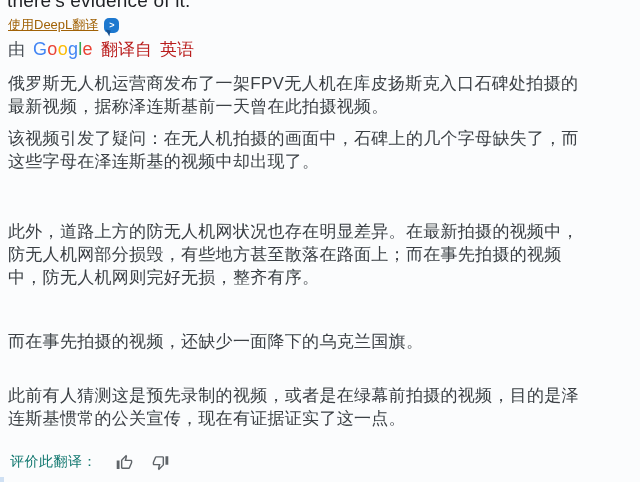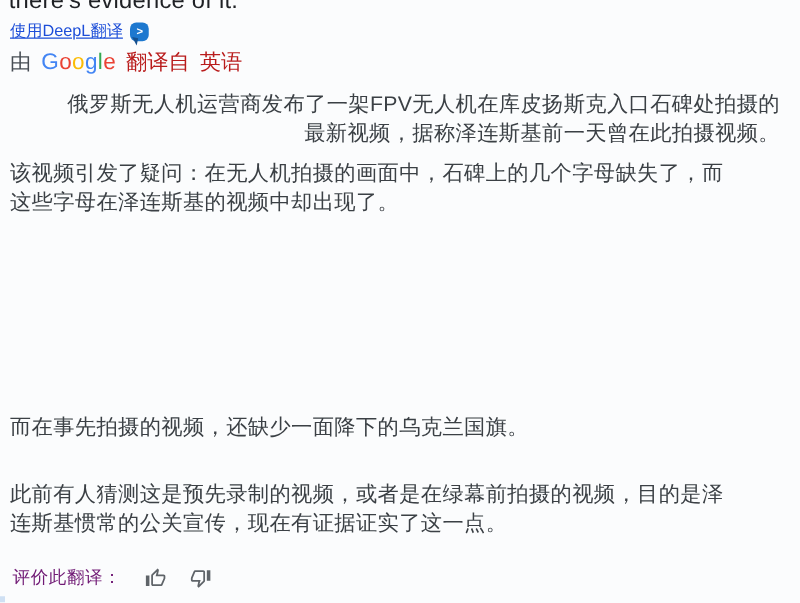--- a/index.html
+++ b/index.html
@@ -14,21 +14,21 @@
   
   .clip-top{position:absolute;top:0;left:0;width:640px;height:11px;overflow:hidden;}
   .clip-top .src{
     position:absolute;top:-10px;left:7px;
     font-size:19px;color:#1f2125;letter-spacing:.2px;white-space:nowrap;
   }
 
   
   .deepl-row{position:absolute;top:16px;left:8px;display:flex;align-items:center;gap:6px;}
   .deepl-link{
-    font-size:13px;color:#1d4ed8;text-decoration:underline;cursor:pointer;
+    font-size:13px;color:#a16207;text-decoration:underline;cursor:pointer;
   }
   .deepl-badge{
     position:relative;width:15px;height:15px;border-radius:5px;
     background:#1d78cf;display:flex;align-items:center;justify-content:center;
   }
   .deepl-badge::after{
     content:"";position:absolute;left:1px;bottom:-3px;
     width:0;height:0;border-left:5px solid transparent;border-right:0 solid transparent;
     border-top:6px solid #15508f;transform:rotate(12deg);
   }
@@ -40,25 +40,25 @@
   .google-logo{font-size:18px;letter-spacing:.3px;}
   .g-blue{color:#4285F4;} .g-red{color:#EA4335;} .g-yellow{color:#FBBC05;} .g-green{color:#34A853;}
   .attr-suffix,.attr-lang{color:#b91c1c;}
 
   
   .para{
     position:absolute;left:8px;width:616px;
     font-size:17px;line-height:23px;color:#3b4045;
     white-space:pre-line;letter-spacing:.3px;
   }
-  .p1{top:72px;text-align:right;} .p2{top:127px;} .p3{top:220px;} .p4{top:330px;} .p5{top:384px;}
+  .p1{top:72px;} .p2{top:127px;} .p3{top:220px;} .p4{top:330px;} .p5{top:384px;}
 
   
   .rate-row{position:absolute;top:453px;left:10px;display:flex;align-items:center;gap:18px;}
-  .rate-label{font-size:14px;color:#701a75;letter-spacing:.5px;}
+  .rate-label{font-size:14px;color:#0f766e;letter-spacing:.5px;}
   .thumb-btn{width:18px;height:18px;cursor:pointer;display:flex;align-items:center;justify-content:center;background:none;border:none;padding:0;}
   .thumb-btn svg{width:17px;height:17px;fill:#5f6469;}
   .thumb-down svg{transform:rotate(180deg);}
 
   
   .bottom-sliver{position:absolute;left:0;bottom:0;width:4px;height:5px;background:#cfe0f3;}
 </style>
 </head>
 <body>
 
@@ -79,20 +79,23 @@
     <span class="attr-prefix">由</span>
     <span class="google-logo"><span class="g-blue">G</span><span class="g-red">o</span><span class="g-yellow">o</span><span class="g-blue">g</span><span class="g-green">l</span><span class="g-red">e</span></span>
     <span class="attr-suffix">翻译自</span>
     <span class="attr-lang">英语</span>
   </div>
 
   <div class="para p1">俄罗斯无人机运营商发布了一架FPV无人机在库皮扬斯克入口石碑处拍摄的
 最新视频，据称泽连斯基前一天曾在此拍摄视频。</div>
   <div class="para p2">该视频引发了疑问：在无人机拍摄的画面中，石碑上的几个字母缺失了，而
 这些字母在泽连斯基的视频中却出现了。</div>
+  <div class="para p3">此外，道路上方的防无人机网状况也存在明显差异。在最新拍摄的视频中，
+防无人机网部分损毁，有些地方甚至散落在路面上；而在事先拍摄的视频
+中，防无人机网则完好无损，整齐有序。</div>
   <div class="para p4">而在事先拍摄的视频，还缺少一面降下的乌克兰国旗。</div>
   <div class="para p5">此前有人猜测这是预先录制的视频，或者是在绿幕前拍摄的视频，目的是泽
 连斯基惯常的公关宣传，现在有证据证实了这一点。</div>
 
   <div class="rate-row">
     <span class="rate-label">评价此翻译：</span>
     <button class="thumb-btn thumb-up" aria-label="thumb up">
       <svg viewBox="0 0 24 24">
           <path d="M9 21h9c.83 0 1.54-.5 1.84-1.22l3.02-7.05c.09-.23.14-.47.14-.73v-2c0-1.1-.9-2-2-2h-6.31l.95-4.57.03-.32c0-.41-.17-.79-.44-1.06L14.17 1 7.58 7.59C7.22 7.95 7 8.45 7 9v10c0 1.1.9 2 2 2zM9 9l4.34-4.34L12 10h9v2l-3 7H9V9zM1 9h4v12H1z"></path>
         </svg>

